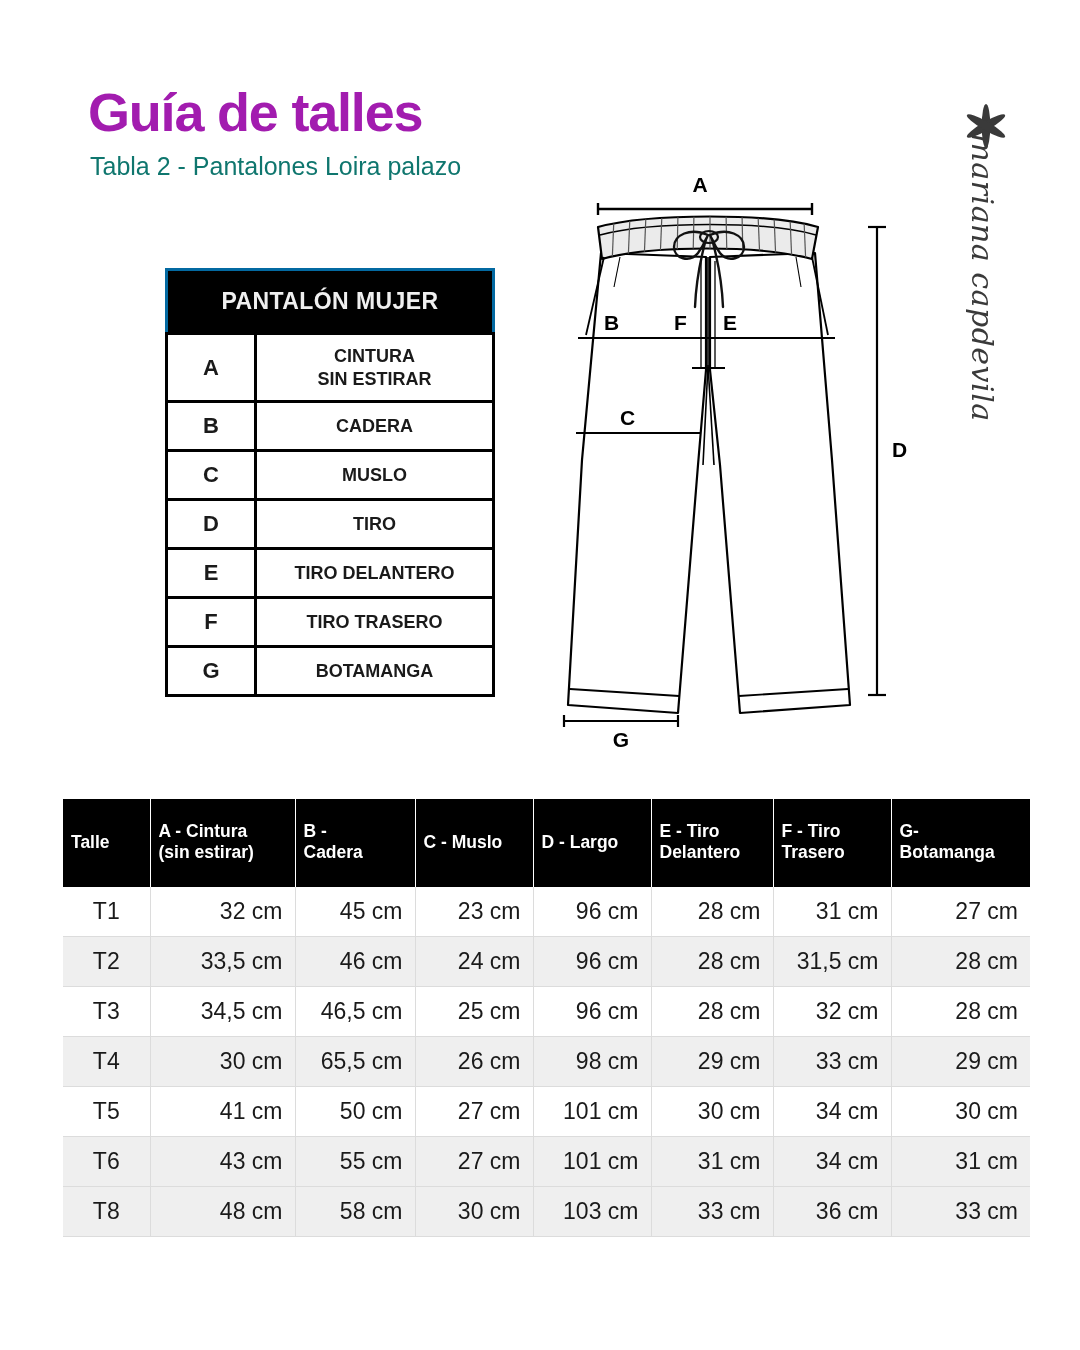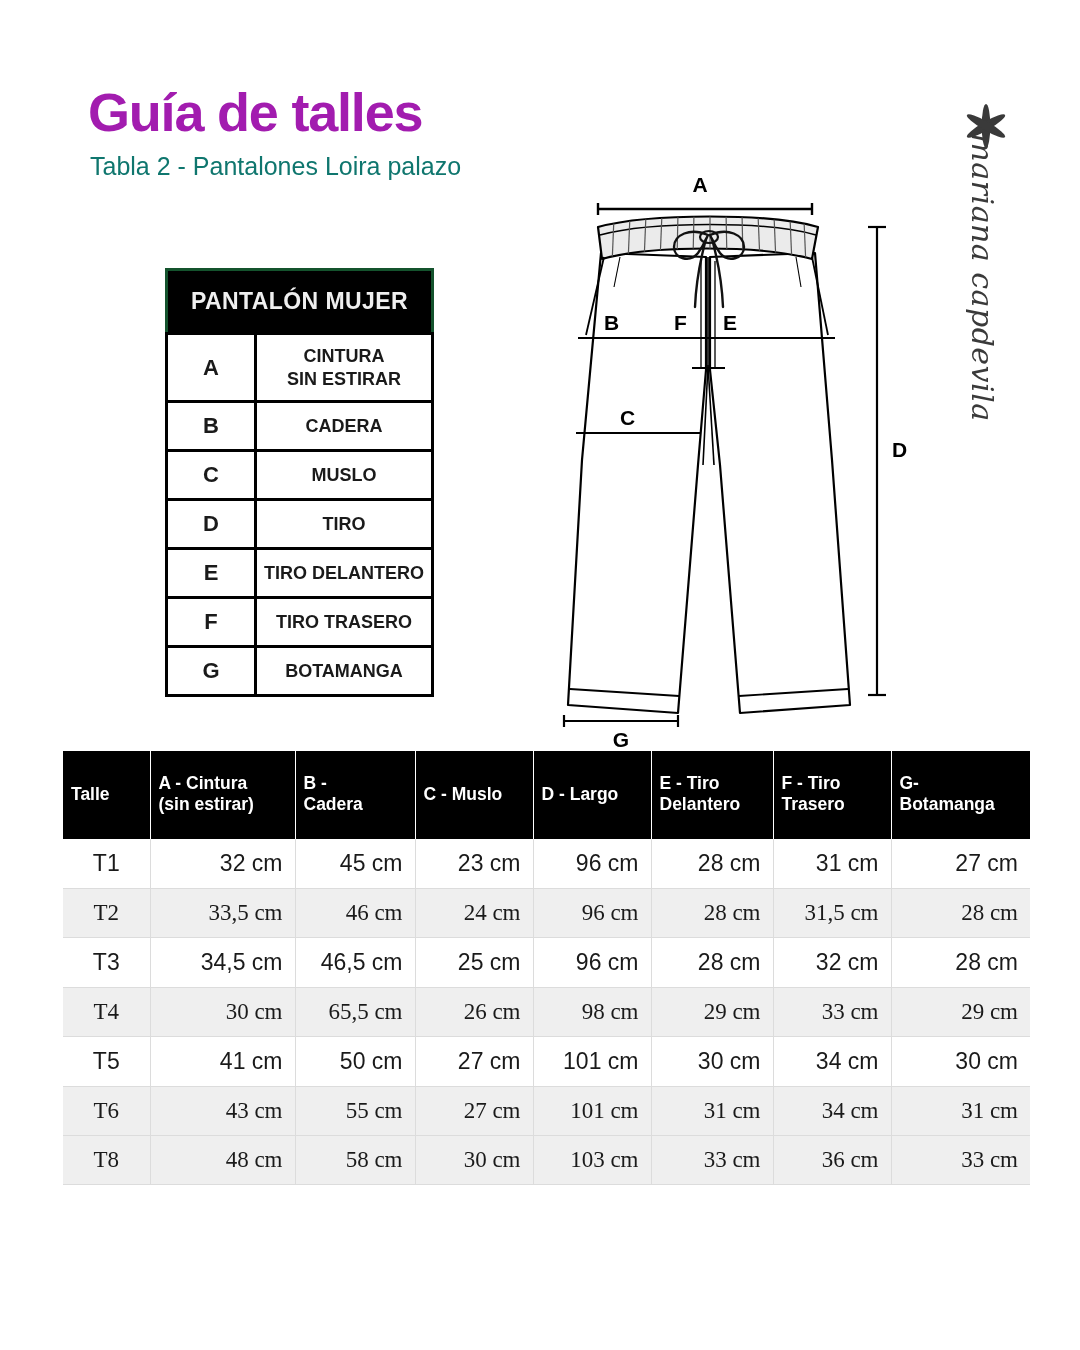--- a/index.html
+++ b/index.html
@@ -31,22 +31,22 @@
     width:300px; text-align:center;
     transform:rotate(90deg); transform-origin:center center;
     font-family:"DejaVu Serif", serif; font-style:italic;
     font-size:30px; color:#3a3a3a; letter-spacing:0.5px;
     white-space:nowrap;
   }
 
   
   #legend-table {
     position:absolute; left:165px; top:268px;
-    width:269px; border-collapse:collapse;
-    border:3px solid #14532d;
+    width:330px; border-collapse:collapse;
+    border:3px solid #0369a1;
   }
   #legend-table .legend-head td {
     background:#000; color:#efefef;
     font-size:23px; font-weight:bold; text-align:center;
     padding:17px 4px; letter-spacing:0.4px;
     border:none;
   }
   #legend-table td {
     border:3px solid #000;
     font-size:18px; color:#1a1a1a;font-weight:bold;
@@ -58,21 +58,21 @@
   #legend-table td.val {
     text-align:center; padding:10px 6px; line-height:1.25;
   }
 
   
   #pants-diagram { position:absolute; left:540px; top:165px; width:400px; height:590px; }
   #pants-diagram svg { display:block; }
 
   
   #measure-table {
-    position:absolute; left:63px; top:751px;
+    position:absolute; left:63px; top:799px;
     width:967px; border-collapse:collapse;
   }
   #measure-table thead th {
     background:#000; color:#ffffff;
     font-size:17.5px; font-weight:bold;
     text-align:left; vertical-align:middle;
     padding:10px 8px 12px 8px;
     line-height:1.18;
     border-right:1px solid #ffffff;
     height:66px;
@@ -82,21 +82,21 @@
     font-size:23px; color:#1a1a1a;
     text-align:right; padding:11px 12px 11px 8px;
     border-right:1px solid #dcdcdc;
     border-bottom:1px solid #dcdcdc;
     height:23px;
   }
   #measure-table tbody td:first-child {
     text-align:center; padding-left:12px;
   }
   #measure-table tbody td:last-child { border-right:none; }
-  #measure-table tbody tr.alt td { background:#efefef;font-family:Liberation Serif, serif; }
+  #measure-table tbody tr.alt td { background:#efefef; }
   #measure-table tbody tr:not(.alt) td { background:#ffffff; }
 </style>
 </head>
 <body>
 
 <div id="page-title">Guía de talles</div>
 <div id="page-subtitle">Tabla 2 - Pantalones Loira palazo</div>
 
 <div id="brand">
   <div id="brand-mark">

